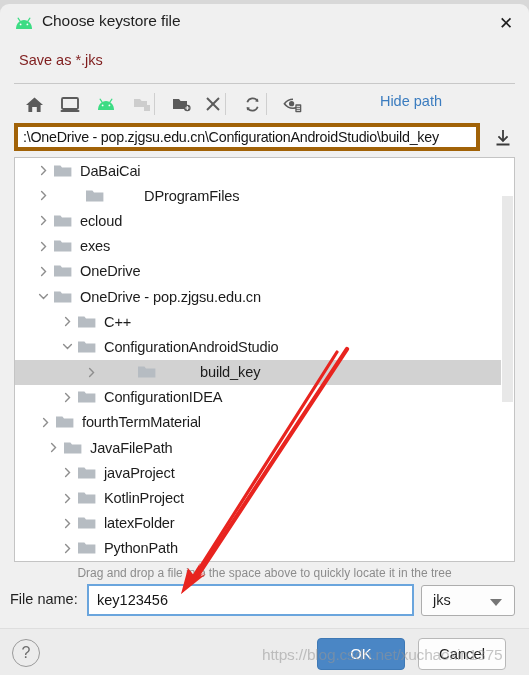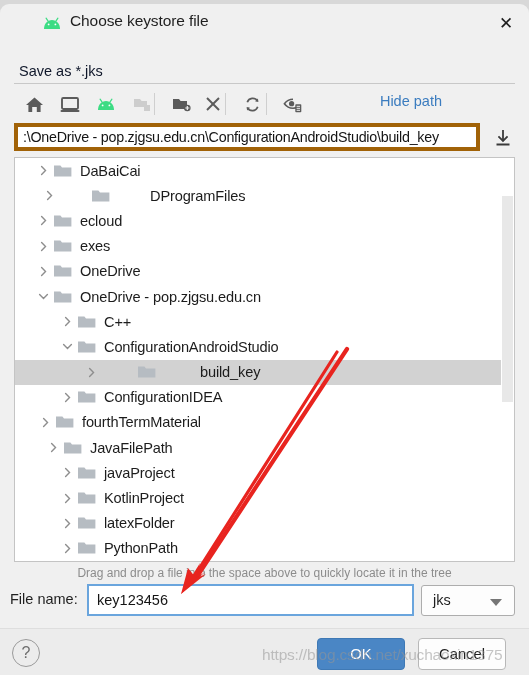--- a/index.html
+++ b/index.html
@@ -33,21 +33,20 @@
     border-top-left-radius: 9px;
     border-top-right-radius: 9px;
     box-sizing: border-box;
     overflow: hidden;
   }
 
   
   .titlebar {
     position: relative;
     height: 38px;
-    margin-left: 28px;
   }
   .title-icon {
     position: absolute;
     left: 14px;
     top: 12px;
     width: 20px;
     height: 13px;
   }
   .title-text {
     position: absolute;
@@ -72,23 +71,22 @@
     line-height: 1;
     cursor: pointer;
   }
 
   
   .subtitle {
     position: absolute;
     left: 19px;
     top: 48px;
     font-size: 14.5px;
-    color: #0f172a;
+    color: #7f1d1d;
     white-space: nowrap;
-    margin-top: 11px;
   }
 
   .sep-line {
     position: absolute;
     left: 14px;
     top: 79px;
     width: 501px;
     height: 1px;
     background: #c8c8c8;
   }
@@ -496,21 +494,21 @@
             <span class="twisty">
               <svg width="11" height="11" viewBox="0 0 11 11">
                 <path d="M3.6 1.6 L7.5 5.5 L3.6 9.4" fill="none" stroke="#8e8e8e" stroke-width="1.4" stroke-linecap="round"></path>
               </svg>
             </span>
             <span class="folder-icon"><svg width="20" height="16" viewBox="0 0 20 16">
                 <path d="M1 2.5 L7.4 2.5 L9 4.6 L18.4 4.6 L18.4 13.4 L1 13.4 Z" fill="#b6bcc2"></path>
               </svg></span>
             <span class="row-label">DaBaiCai</span>
           </div>
-          <div class="row" style="padding-left: 24px; gap: 32px;">
+          <div class="row" style="padding-left: 18px; gap: 32px;">
             <span class="twisty">
               <svg width="11" height="11" viewBox="0 0 11 11">
                 <path d="M3.6 1.6 L7.5 5.5 L3.6 9.4" fill="none" stroke="#8e8e8e" stroke-width="1.4" stroke-linecap="round"></path>
               </svg>
             </span>
             <span class="folder-icon"><svg width="20" height="16" viewBox="0 0 20 16">
                 <path d="M1 2.5 L7.4 2.5 L9 4.6 L18.4 4.6 L18.4 13.4 L1 13.4 Z" fill="#b6bcc2"></path>
               </svg></span>
             <span class="row-label">DProgramFiles</span>
           </div>

